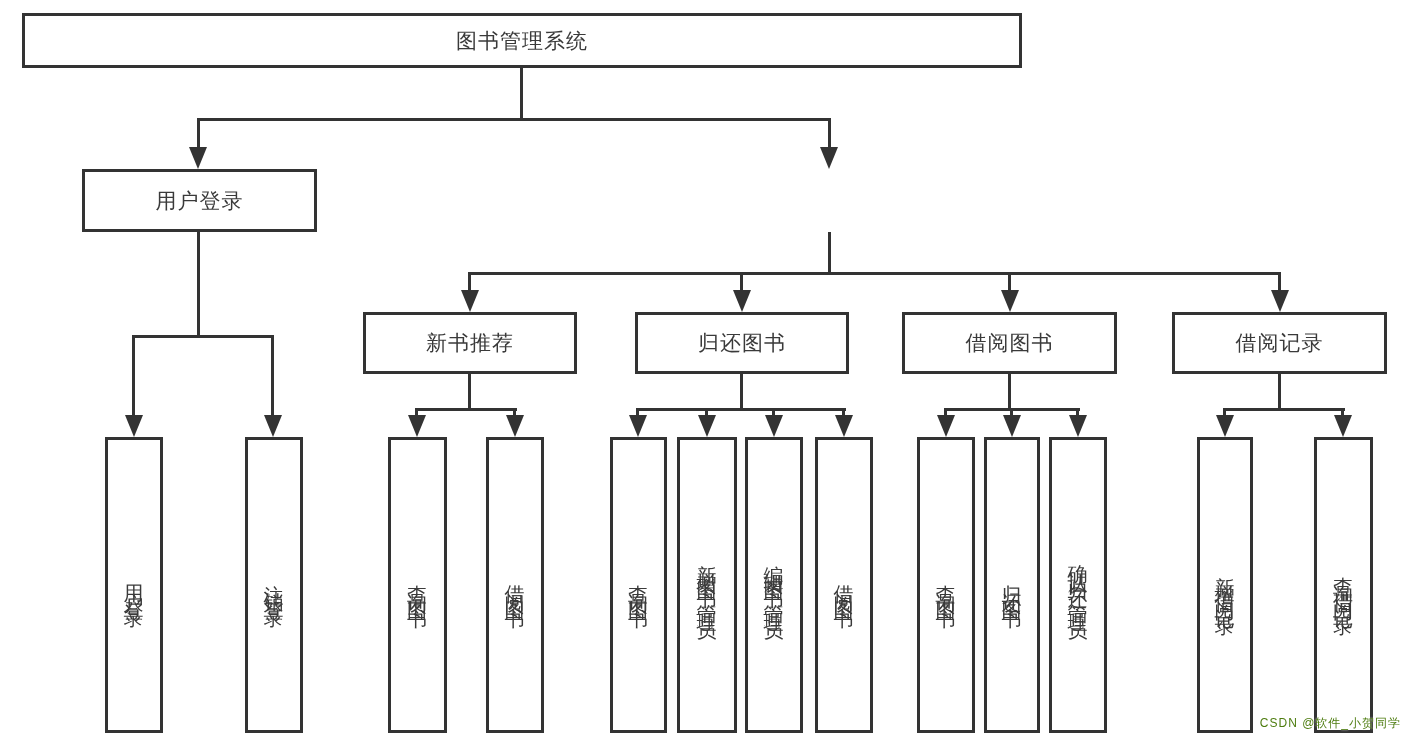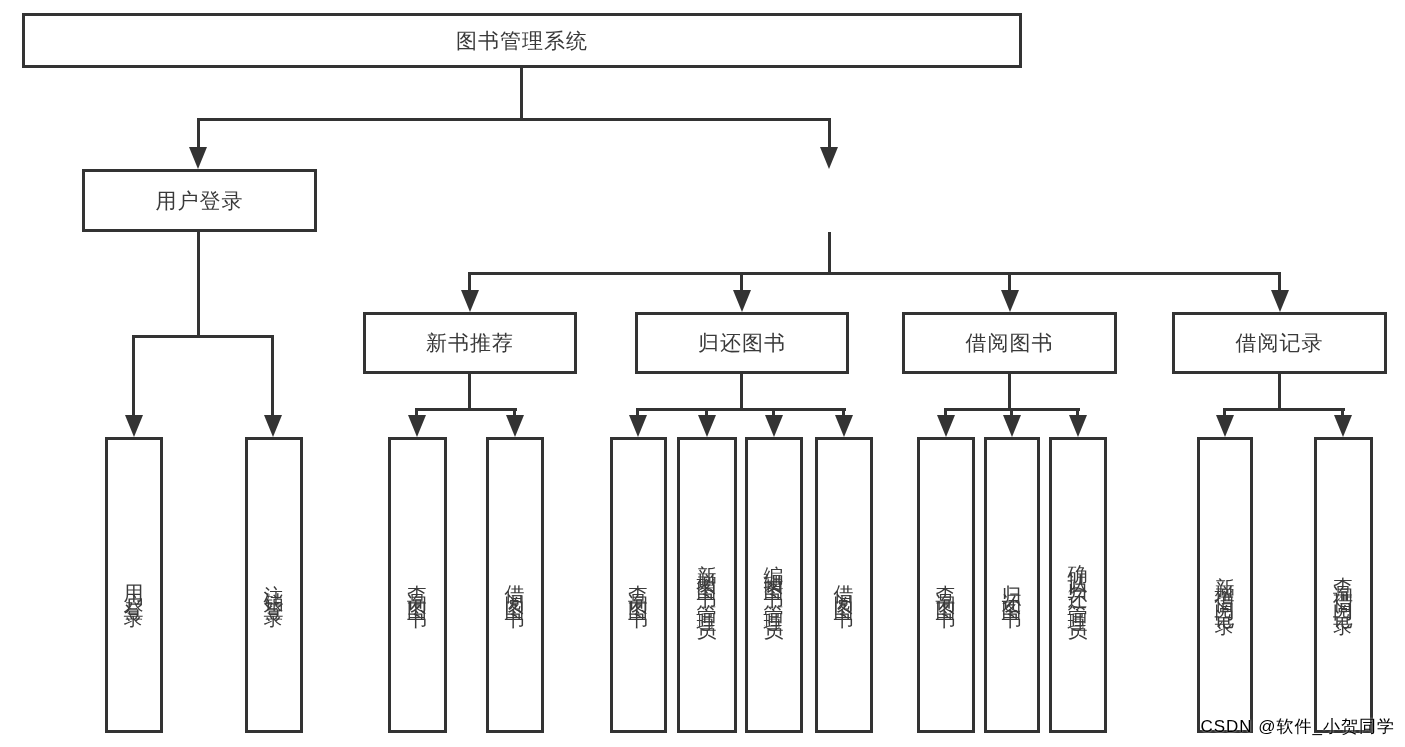--- a/index.html
+++ b/index.html
@@ -17,21 +17,21 @@
     font-size:20px;letter-spacing:8px;line-height:1;white-space:normal;
   }
   .hl{position:absolute;height:3px;background:#333333;}
   .vl{position:absolute;width:3px;background:#333333;}
   .ar{
     position:absolute;width:0;height:0;
     border-left:9px solid transparent;border-right:9px solid transparent;
     border-top:22px solid #333333;
   }
   .wm{
-    position:absolute;right:10px;top:715px;font-size:17px;color:#000000;
+    position:absolute;right:4px;top:715px;font-size:12px;color:#4d7c0f;
     letter-spacing:1px;z-index:5;text-shadow:0 0 2px #ffffff;
   }
 </style>
 </head>
 <body>
 
 <div id="canvas">
 
   <div class="vl" style="left:520px;top:68px;height:50px"></div>
   <div class="hl" style="left:197px;top:118px;width:634px"></div>

